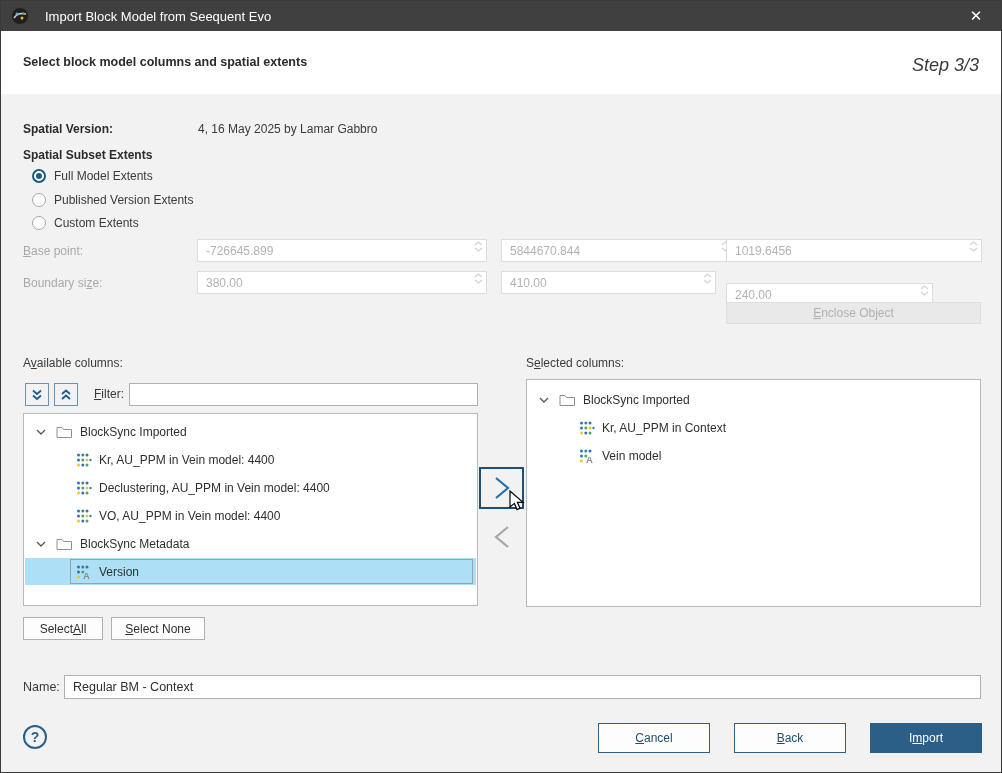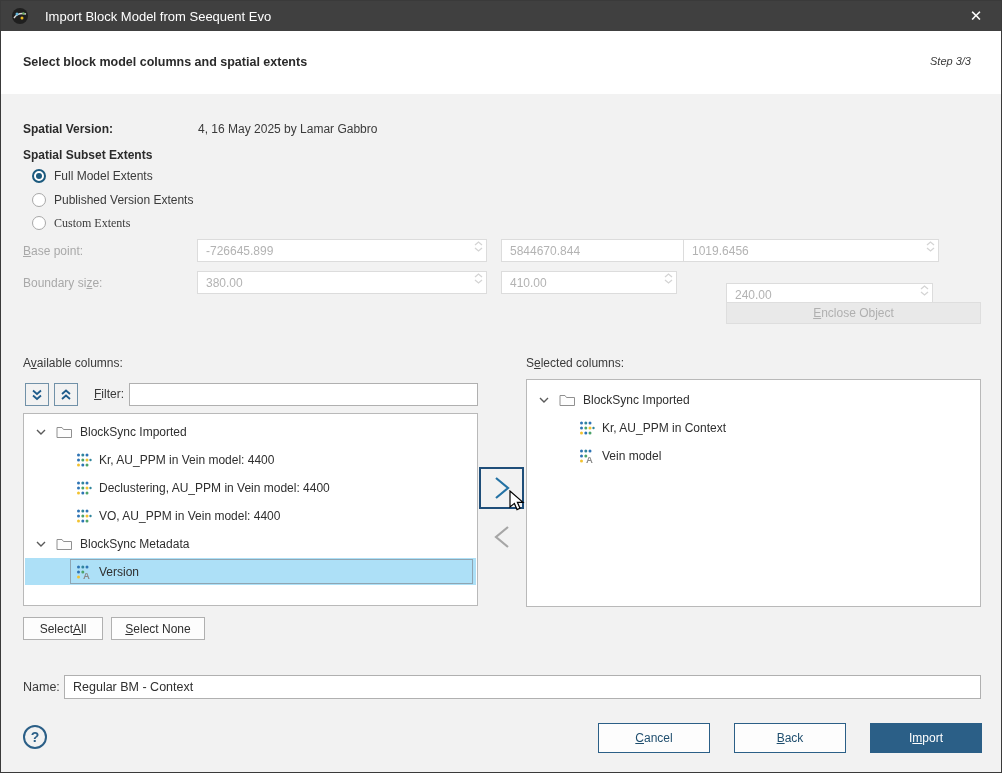--- a/index.html
+++ b/index.html
@@ -7,21 +7,21 @@
   .dialog { position:relative; width:1002px; height:773px; background:#f2f2f2; border:1px solid #3a3a3a; overflow:hidden; }
 
   
   .titlebar { position:absolute; left:0; top:0; width:100%; height:30px; background:#404040; display:flex; align-items:center; padding:0 10px;gap:8px; }
   .titlebar .title { color:#ffffff; font-size:13px; margin-left:8px; flex:1; }
   .titlebar .close { color:#ffffff; font-size:15px; width:30px; text-align:center; cursor:default; }
 
   
   .headerbar { position:absolute; left:0; top:30px; width:100%; height:63px; background:#ffffff; }
   .headerbar .page-title { position:absolute; left:22px; top:24px; font-size:12.5px; font-weight:bold; color:#2b2b2b; }
-  .headerbar .step { position:absolute; right:30px; top:24px; font-size:11px; font-style:italic; color:#3a3a3a; }
+  .headerbar .step { position:absolute; right:22px; top:24px; font-size:18px; font-style:italic; color:#3a3a3a; }
 
   
   .body { position:absolute; left:0; top:93px; width:1002px; height:680px; background:#f2f2f2; font-size:12px; color:#3a3a3a; }
   .abs { position:absolute; }
   .bold { font-weight:bold; color:#2b2b2b; }
   .u { text-decoration:underline; }
   .disabled-text { color:#a9a9a9; }
 
   
   .radio-row { position:absolute; left:31px; display:flex; align-items:center; gap:8px; height:16px; }
@@ -95,21 +95,21 @@
     <span class="abs bold" style="left:22px; top:54px;">Spatial Subset Extents</span>
 
     <div class="radio-row" style="top:74px;">
       <span class="radio on"></span>
       <span>Full Model Extents</span>
     </div>
     <div class="radio-row" style="top:98px;">
       <span class="radio"></span>
       <span>Published Version Extents</span>
     </div>
-    <div class="radio-row" style="top:121px;font-family:Liberation Serif, serif;">
+    <div class="radio-row" style="top:121px;">
       <span class="radio"></span>
       <span>Custom Extents</span>
     </div>
 
     <span class="abs disabled-text" style="left:22px; top:150px;"><span></span><span class="u">B</span><span>ase point:</span></span>
     <div class="numfield" style="left:196px; top:145px; width:290px;">
       <input type="text" disabled="" value="-726645.899" style="">
       <span class="spin">
         <svg width="9" height="5" viewBox="0 0 9 5">
             <polyline points="1,4 4.5,1 8,4" fill="none" stroke="#d4d4d4" stroke-width="1.3"></polyline>
@@ -123,21 +123,21 @@
       <input type="text" disabled="" value="5844670.844" style="">
       <span class="spin">
         <svg width="9" height="5" viewBox="0 0 9 5">
             <polyline points="1,4 4.5,1 8,4" fill="none" stroke="#d4d4d4" stroke-width="1.3"></polyline>
           </svg>
         <svg width="9" height="5" viewBox="0 0 9 5">
             <polyline points="1,1 4.5,4 8,1" fill="none" stroke="#d4d4d4" stroke-width="1.3"></polyline>
           </svg>
       </span>
     </div>
-    <div class="numfield" style="left:682px; top:145px; width:256px;">
+    <div class="numfield" style="left:725px; top:145px; width:256px;">
       <input type="text" disabled="" value="1019.6456" style="">
       <span class="spin">
         <svg width="9" height="5" viewBox="0 0 9 5">
             <polyline points="1,4 4.5,1 8,4" fill="none" stroke="#d4d4d4" stroke-width="1.3"></polyline>
           </svg>
         <svg width="9" height="5" viewBox="0 0 9 5">
             <polyline points="1,1 4.5,4 8,1" fill="none" stroke="#d4d4d4" stroke-width="1.3"></polyline>
           </svg>
       </span>
     </div>
@@ -147,21 +147,21 @@
       <input type="text" disabled="" value="380.00" style="">
       <span class="spin">
         <svg width="9" height="5" viewBox="0 0 9 5">
             <polyline points="1,4 4.5,1 8,4" fill="none" stroke="#d4d4d4" stroke-width="1.3"></polyline>
           </svg>
         <svg width="9" height="5" viewBox="0 0 9 5">
             <polyline points="1,1 4.5,4 8,1" fill="none" stroke="#d4d4d4" stroke-width="1.3"></polyline>
           </svg>
       </span>
     </div>
-    <div class="numfield" style="left:500px; top:177px; width:176px;border-radius:11px;">
+    <div class="numfield" style="left:500px; top:177px; width:215px;border-radius:11px;">
       <input type="text" disabled="" value="410.00" style="">
       <span class="spin">
         <svg width="9" height="5" viewBox="0 0 9 5">
             <polyline points="1,4 4.5,1 8,4" fill="none" stroke="#d4d4d4" stroke-width="1.3"></polyline>
           </svg>
         <svg width="9" height="5" viewBox="0 0 9 5">
             <polyline points="1,1 4.5,4 8,1" fill="none" stroke="#d4d4d4" stroke-width="1.3"></polyline>
           </svg>
       </span>
     </div>

